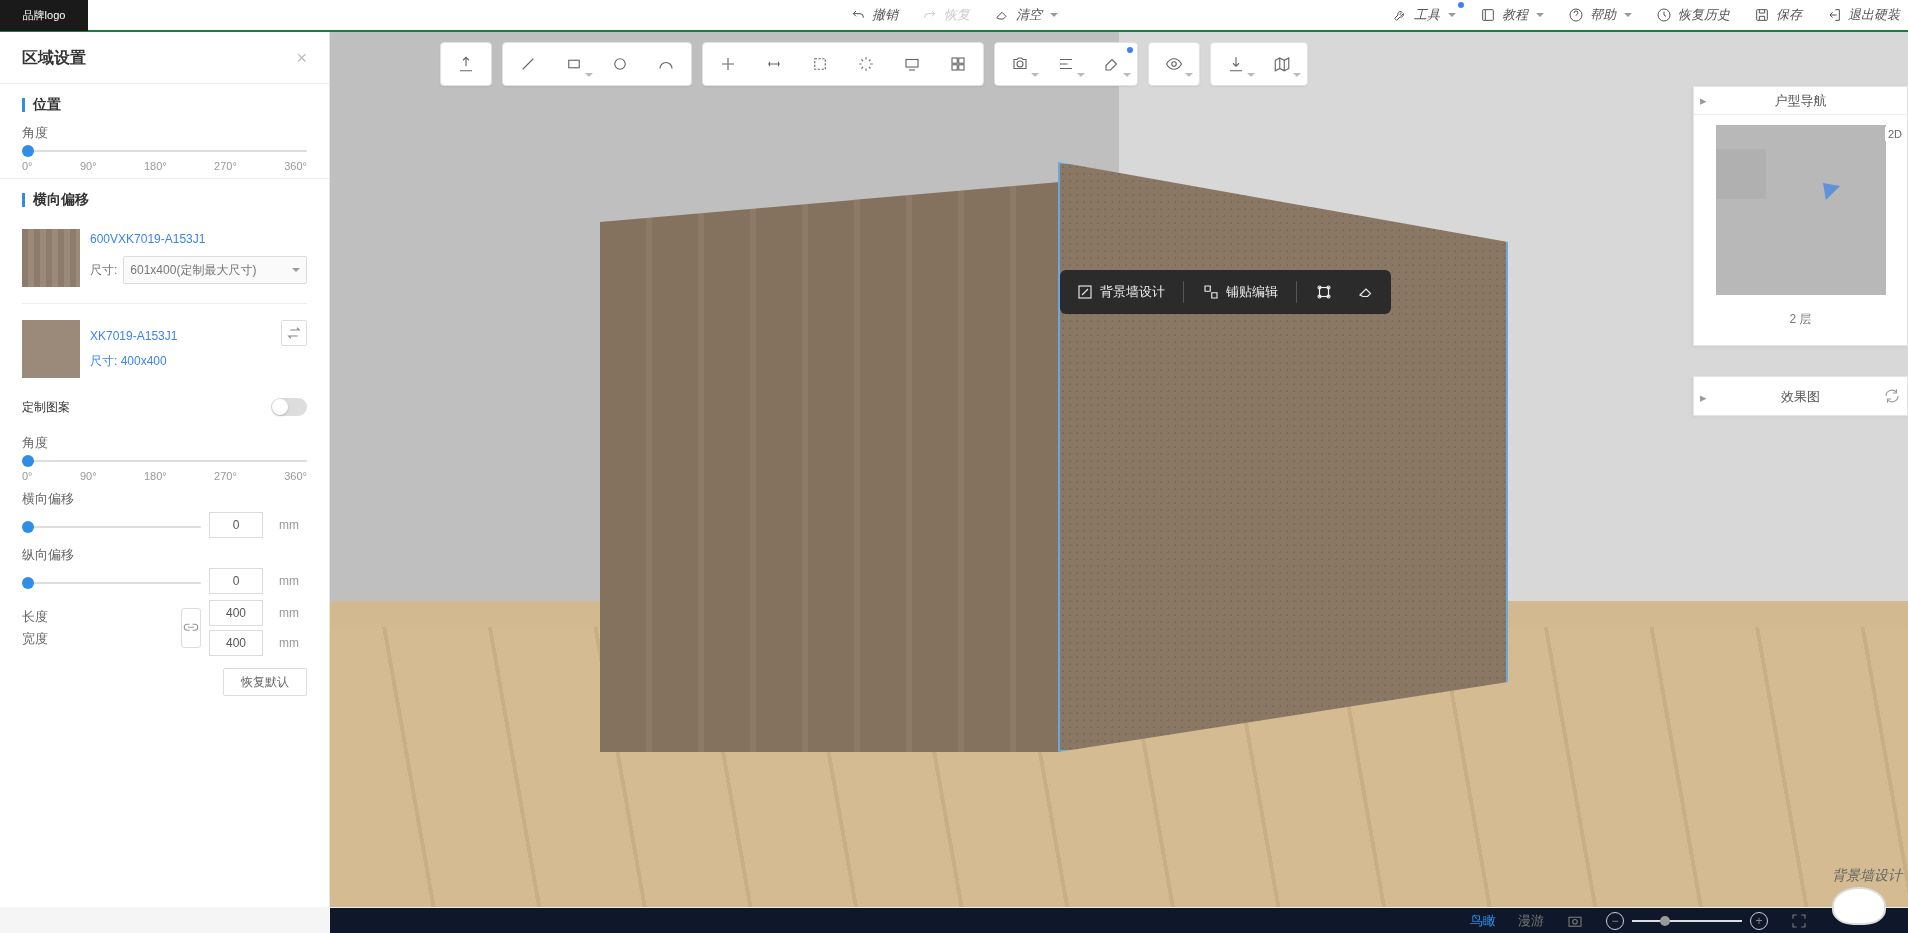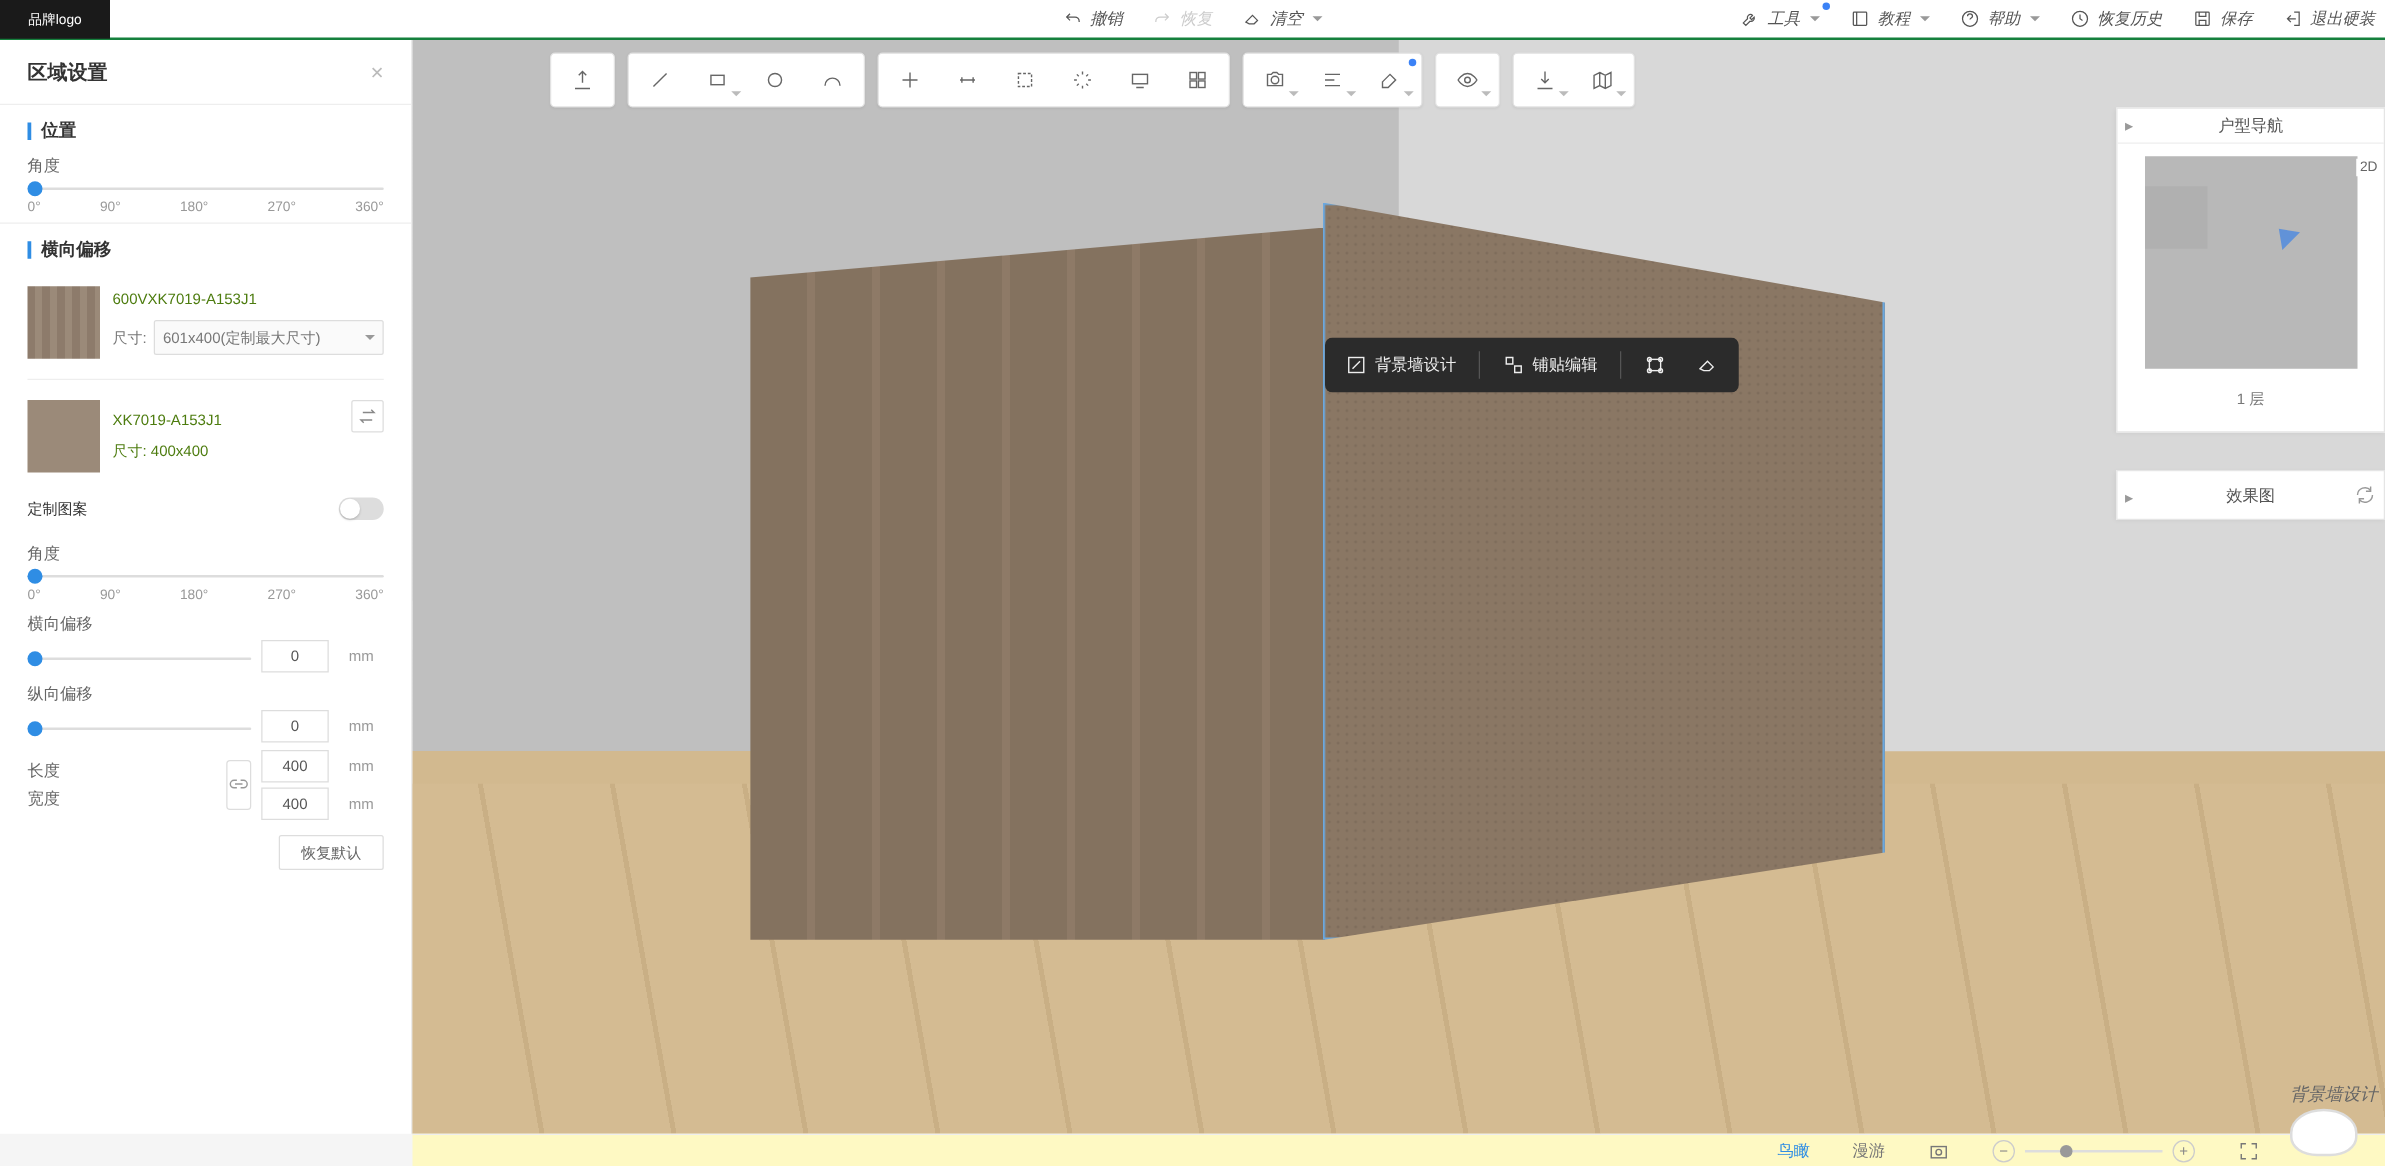--- a/index.html
+++ b/index.html
@@ -32,21 +32,21 @@
 .select-box { width: 100%; height: 30px; border: 1px solid #ddd; border-radius: 2px; padding: 0 8px; display: flex; align-items: center; justify-content: space-between; background: #fafafa; color: #555; cursor: pointer; }
 .label { color: #666; font-size: 13px; margin: 8px 0 4px; }
 .slider-wrap { padding: 4px 0 0; position:relative;}
 .slider-track { height: 2px; background: #ddd; position: relative; border-radius: 2px; }
 .slider-thumb { position: absolute; left: 0; top: -5px; width: 12px; height: 12px; background: #2f8de4; border-radius: 50%; }
 .slider-ticks { display: flex; justify-content: space-between; font-size: 11px; color: #999; margin-top: 8px; }
 .mat-row { display: flex; gap: 10px; padding: 10px 0; }
 .mat-thumb { width: 58px; height: 58px; background: repeating-linear-gradient(90deg,#8d7b6b 0 6px,#9b8a79 6px 12px); flex-shrink: 0;}
 .mat-thumb.alt { background: #9b8a79; }
 .mat-info { flex: 1; display: flex; flex-direction: column; justify-content: center; gap: 10px;}
-.mat-name { color: #4d7c0f; font-size: 12px;}
+.mat-name { color: #3b82f6; font-size: 12px;}
 .mat-sizeline { display: flex; align-items: center; gap: 6px; color:#777; font-size:12px;}
 .size-select { flex: 1; height: 28px; border:1px solid #ddd; border-radius:2px; display:flex; align-items:center; justify-content:space-between; padding:0 6px; background:#fafafa; cursor:pointer; }
 .divider { height:1px; background:#eee; margin: 6px 0; }
 .toggle-row { display:flex; align-items:center; justify-content:space-between; padding: 10px 0; }
 .toggle { width:36px; height:18px; background:#ddd; border-radius:10px; position:relative; cursor:pointer;}
 .toggle::after { content:''; position:absolute; width:16px; height:16px; background:#fff; border-radius:50%; top:1px; left:1px; box-shadow:0 1px 2px rgba(0,0,0,.2);}
 .offset-row { display:flex; align-items:center; gap:8px; margin-top:4px;}
 .offset-row .slider-wrap { flex: 1; }
 .num-input { width: 54px; height: 26px; border:1px solid #ddd; text-align:center; font-size:12px; color:#555;}
 .unit { width:36px; height:26px; color:#999; font-size:12px; display:flex; align-items:center; justify-content:center;}
@@ -77,21 +77,21 @@
 .rpanel-head { height:28px; display:flex; align-items:center; justify-content:center; font-size:13px; color:#555; position:relative; border-bottom:1px solid #eee;}
 .rpanel-collapse { position:absolute; left:6px; color:#999; cursor:pointer;}
 .rpanel-refresh { position:absolute; right:6px; color:#999; cursor:pointer;}
 .minimap { margin:10px auto; width:170px; height:170px; background:#b8b8b8; position:relative;}
 .minimap .room { position:absolute; left:0; top:24px; width:50px; height:50px; background:#b0b0b0;}
 .minimap .cam { position:absolute; right:48px; top:56px; width:0;height:0; border-left:10px solid transparent; border-right:10px solid transparent; border-top:14px solid rgba(60,130,230,.7); transform:rotate(135deg);}
 .map-2d { position:absolute; top:2px; right:2px; font-size:11px; color:#666; background:#fff; padding:1px 3px; cursor:pointer;}
 .floor-lbl { text-align:center; padding:6px 0; color:#777; font-size:12px;}
 
 
-.bottombar { position:absolute; left:330px; right:0; bottom:0; height:26px; background:#fef9c3; border-top:1px solid #eee; display:flex; align-items:center; justify-content:flex-end; gap:34px; padding:0 100px 0 0;}
+.bottombar { position:absolute; left:330px; right:0; bottom:0; height:26px; background:#0f172a; border-top:1px solid #eee; display:flex; align-items:center; justify-content:flex-end; gap:22px; padding:0 100px 0 0;}
 .bb-item { font-size:13px; color:#777; cursor:pointer; display:flex; align-items:center; gap:4px;}
 .bb-item.active { color:#2f8de4;}
 .zoom-slider { display:flex; align-items:center; gap:8px;}
 .zoom-track { width:110px; height:2px; background:#ddd; position:relative;}
 .zoom-thumb { position:absolute; left:25%; top:-4px; width:10px; height:10px; background:#999; border-radius:50%;}
 .zoom-btn { width:18px; height:18px; border:1px solid #ccc; border-radius:50%; display:flex; align-items:center; justify-content:center; font-size:12px; color:#888; cursor:pointer;}
 
 .mascot { position:absolute; right:6px; bottom:8px; text-align:center; }
 .mascot-txt { font-size:14px; color:#666; font-style:italic; margin-bottom:2px;}
 .mascot-face { width:54px; height:38px; background:#fff; border:2px solid #ddd; border-radius:50% 50% 40% 40%;}
@@ -475,21 +475,21 @@
     <span class="rpanel-collapse">▸</span>
     <span>户型导航</span>
   </div>
   <div style="position:relative">
     <div class="minimap">
       <div class="room"></div>
       <div class="cam"></div>
     </div>
     <span class="map-2d">2D</span>
   </div>
-  <div class="floor-lbl">1 层</div>
+  <div class="floor-lbl">2 层</div>
 </div>
 
 <div class="rpanel render">
   <div class="rpanel-head" style="border:none;height:40px">
     <span class="rpanel-collapse">▸</span>
     <span>效果图</span>
     <span class="rpanel-refresh"><svg viewBox="0 0 24 24">
           <path d="M4 12a8 8 0 0114-5M20 12a8 8 0 01-14 5M18 3v5h-5M6 21v-5h5"></path>
         </svg></span>
   </div>

